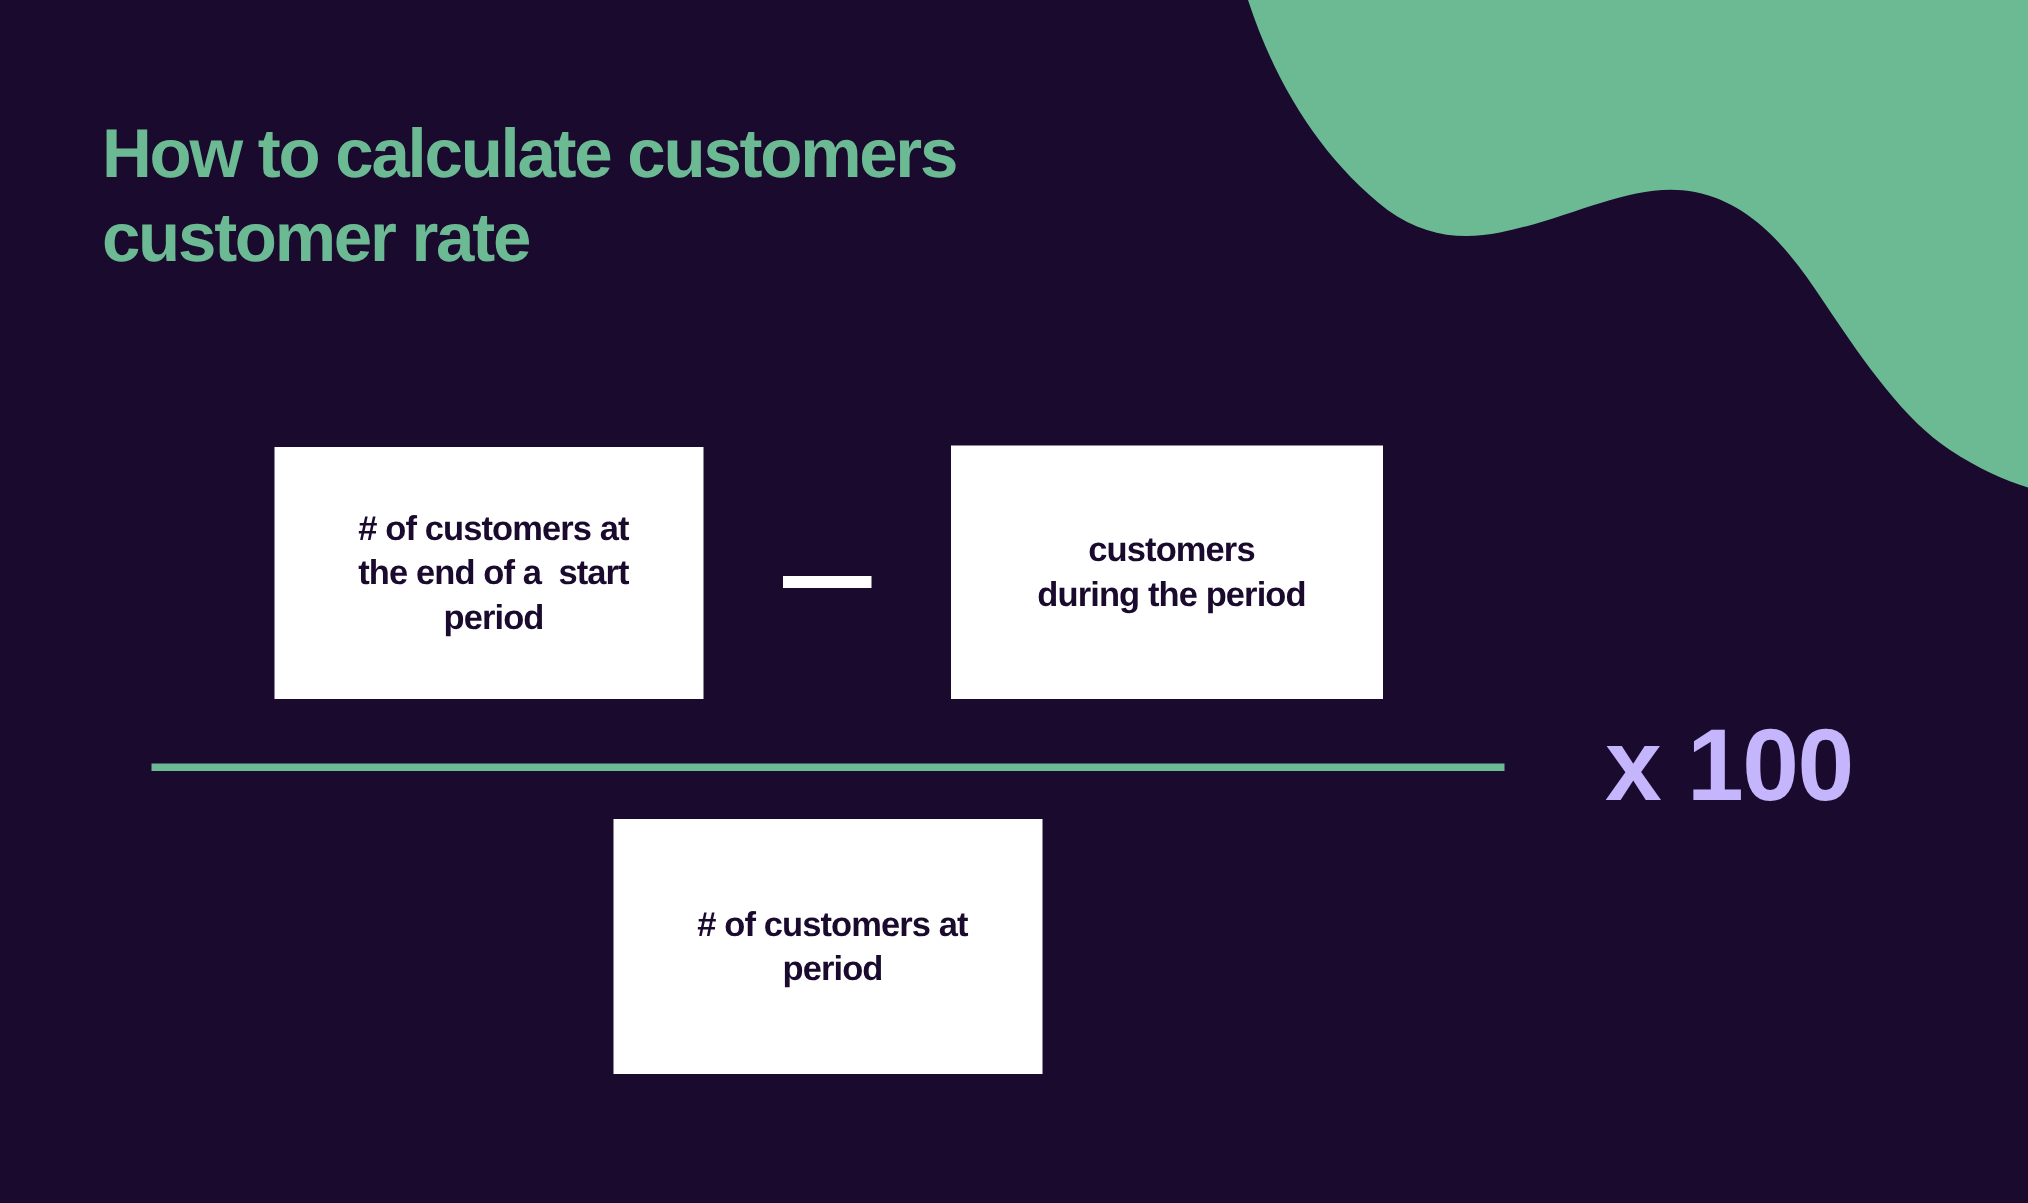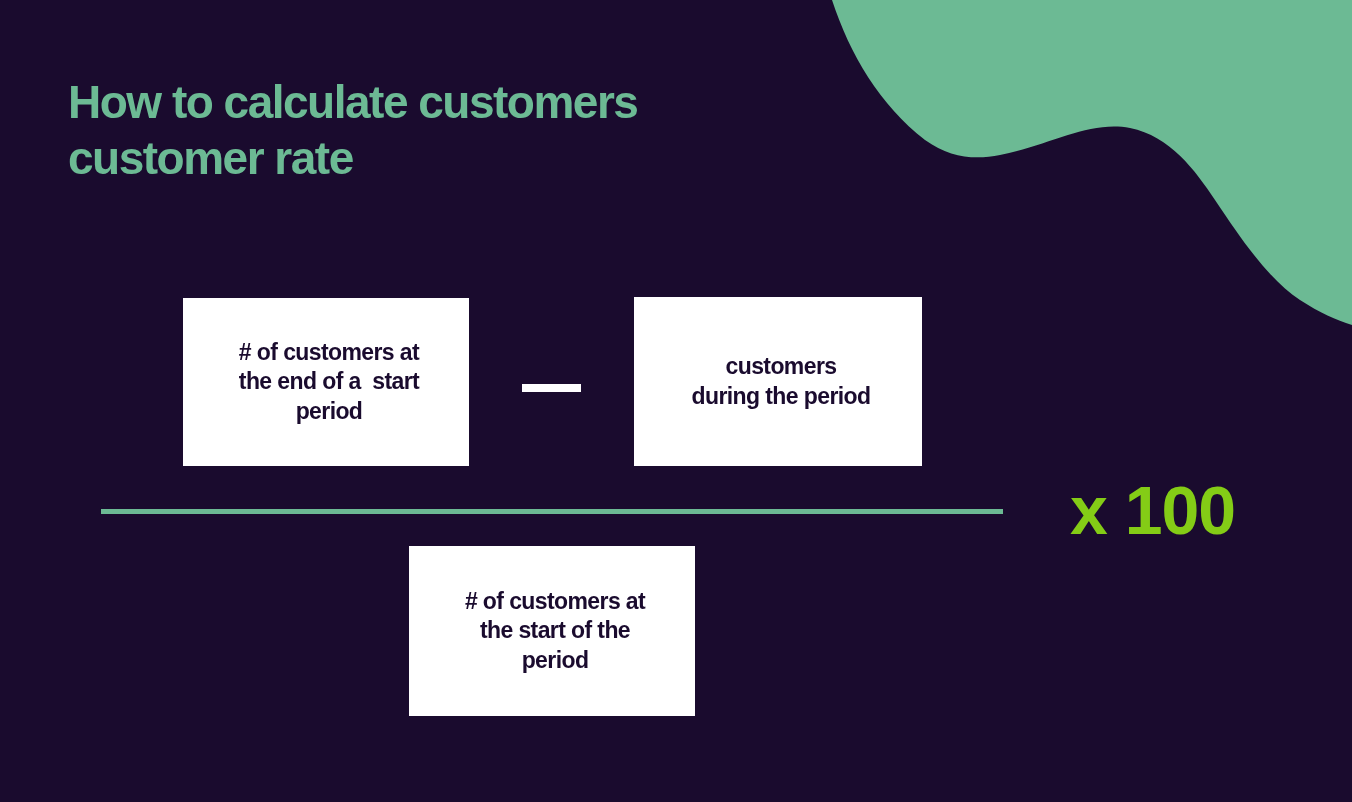--- a/index.html
+++ b/index.html
@@ -28,21 +28,21 @@
   .minus {
     position: absolute; left: 522px; top: 384px;
     width: 59px; height: 8px; background: #ffffff;
   }
   .fraction-line {
     position: absolute; left: 101px; top: 509px;
     width: 902px; height: 5px; background: #6cba94;
   }
   .multiplier {
     position: absolute; left: 1070px; top: 468px;
-    color: #84cc16; font-weight: bold; font-size: 68px;
+    color: #c4b5fd; font-weight: bold; font-size: 68px;
     line-height: 84px; letter-spacing: -1px; white-space: nowrap;
   }
 </style>
 </head>
 <body>
 
 <svg class="blob" viewBox="0 0 1352 802" xmlns="http://www.w3.org/2000/svg">
   <path d="M832,0 C850,55 880,105 925,140 C950,158 975,160 1000,155 C1050,145 1090,120 1130,128 C1170,136 1195,170 1215,200 C1245,245 1270,280 1300,300 C1320,313 1336,320 1352,325 L1352,0 Z" fill="#6cba94"></path>
 </svg>
 
@@ -68,16 +68,15 @@
   </div>
 </div>
 
 <div class="fraction-line"></div>
 
 <div class="multiplier">x 100</div>
 
 <div class="box" style="left:409px; top:546px; width:286px; height:170px;">
   <div class="txt" style="transform: translateX(3px);">
     <span># of customers at</span>
-    <span>the start of the</span>
     <span>period</span>
   </div>
 </div>
 
 </body></html>

